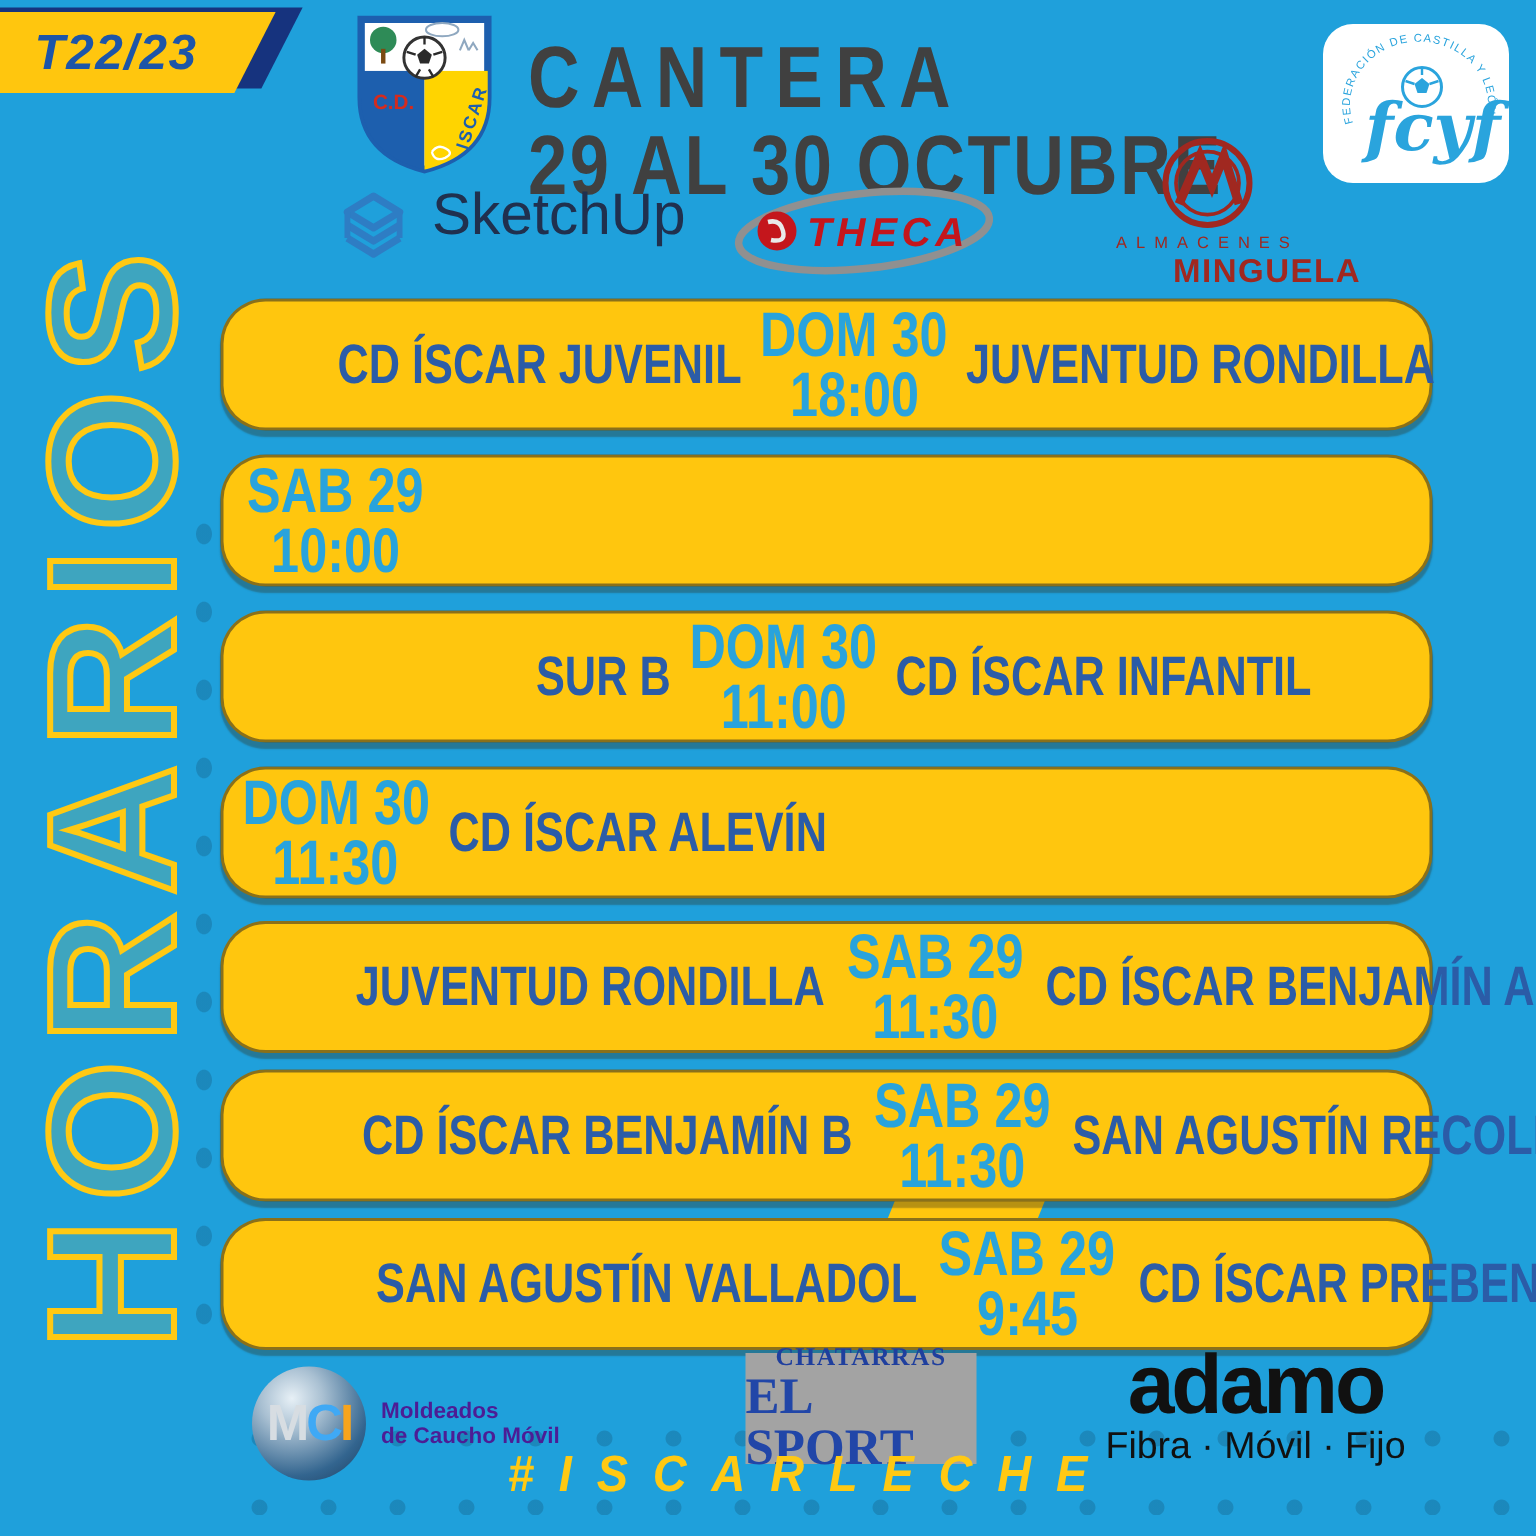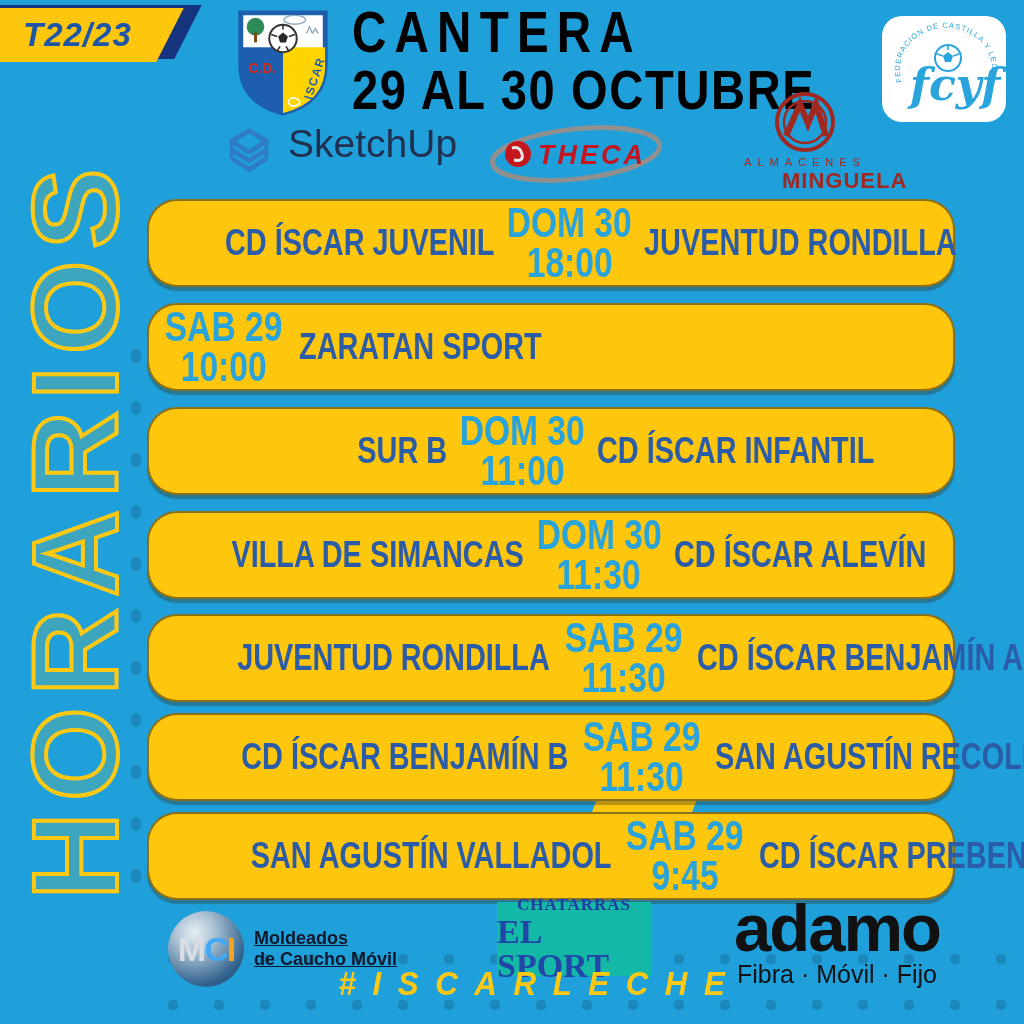--- a/index.html
+++ b/index.html
@@ -22,21 +22,21 @@
     background:#16337E;transform:skewX(-27deg);}
   .badge-face{position:absolute;left:0;top:0;width:100%;height:100%;
     background:#FFC60E;transform:skewX(-27deg);display:flex;align-items:center;justify-content:center;}
   .badge-label{font-style:italic;font-weight:bold;font-size:33px;color:#1D55A8;
     transform:skewX(27deg);letter-spacing:1px;padding-left:26px;}
 
   
   .crest{position:absolute;left:229px;top:8px;width:108px;height:110px;}
 
   
-  .title{position:absolute;left:352px;top:2px;color:#000000;font-weight:bold;line-height:1.02;}
+  .title{position:absolute;left:352px;top:22px;color:#404040;font-weight:bold;line-height:1.02;}
   .title .l1{font-size:58px;letter-spacing:10px;display:inline-block;transform:scaleX(.82);transform-origin:left center;}
   .title .l2{font-size:56px;letter-spacing:2px;display:inline-block;transform:scaleX(.84);transform-origin:left center;}
 
   
   .fed{position:absolute;left:882px;top:16px;width:124px;height:106px;background:#fff;border-radius:20px;}
 
   
   .sketchup{position:absolute;left:220px;top:122px;width:250px;height:64px;display:flex;gap:10px;}
   .sketchup .wordmark{font-size:39px;color:#20304E;font-weight:500;letter-spacing:0;}
   .theca{position:absolute;left:484px;top:124px;width:178px;height:60px;}
@@ -72,28 +72,28 @@
   .connector{position:absolute;left:596px;top:788px;width:100px;height:28px;background:#FFC60E;transform:skewX(-22deg);}
 
   
   .mci{position:absolute;left:168px;top:908px;width:260px;height:82px;display:flex;align-items:center;gap:10px;}
   .mci-sphere{width:76px;height:76px;border-radius:50%;
     background:radial-gradient(circle at 35% 28%,#e7f0f6 0%,#a9c0d2 28%,#33658f 70%,#1c3c5e 100%);
     display:flex;align-items:center;justify-content:center;font-weight:800;font-size:34px;letter-spacing:-2px;}
   .mci-sphere .m{color:#d7dde2;}
   .mci-sphere .c{color:#3FA9F5;}
   .mci-sphere .i{color:#F7A41D;}
-  .mci-text{color:#0f172a;font-weight:bold;font-size:18px;line-height:1.15;text-decoration:underline;}
-  .gallo{position:absolute;left:497px;top:902px;width:154px;height:74px;background:#14b8a6;
+  .mci-text{color:#4c1d95;font-weight:bold;font-size:15px;line-height:1.15;}
+  .gallo{position:absolute;left:497px;top:902px;width:154px;height:74px;background:#a3a3a3;
     display:flex;flex-direction:column;align-items:center;justify-content:center;
     font-family:"Liberation Serif",serif;color:#2146A8;}
   .gallo .l1{font-size:17px;font-weight:bold;font-variant:small-caps;letter-spacing:1px;color:#1F3F9E;}
   .gallo .l2{font-size:34px;font-weight:bold;font-variant:small-caps;line-height:1;}
   .adamo{position:absolute;left:712px;top:898px;width:250px;height:98px;text-align:center;color:#111;}
-  .adamo .name{font-size:67px;font-weight:bold;letter-spacing:-2px;line-height:.9;text-align:center;}
+  .adamo .name{font-size:56px;font-weight:bold;letter-spacing:-2px;line-height:.9;text-align:center;}
   .adamo .tag{font-size:25px;font-weight:500;margin-top:2px;}
   .hashtag{position:absolute;left:300px;top:964px;width:480px;text-align:center;
     font-size:34px;font-weight:bold;font-style:italic;letter-spacing:18px;color:#FFC913;
     transform:scaleX(.92);transform-origin:center;white-space:nowrap;}
 </style>
 </head>
 <body>
 
 <div class="poster">
 
@@ -192,34 +192,32 @@
         <span class="daytime">18:00</span>
       </div>
     <div class="away"><span class="team">JUVENTUD RONDILLA</span></div>
   </div>
 
   <div class="bar" style="top:303px">
     <div class="mid">
         <span class="daytime">SAB 29</span>
         <span class="daytime">10:00</span>
       </div>
-    <div class="away"><span class="team">ZARATAN SPORT</span></div>
   </div>
 
   <div class="bar" style="top:407px">
     <div class="home"><span class="team">SUR B</span></div>
     <div class="mid">
         <span class="daytime">DOM 30</span>
         <span class="daytime">11:00</span>
       </div>
     <div class="away"><span class="team">CD ÍSCAR INFANTIL</span></div>
   </div>
 
   <div class="bar" style="top:511px">
-    <div class="home"><span class="team">VILLA DE SIMANCAS</span></div>
     <div class="mid">
         <span class="daytime">DOM 30</span>
         <span class="daytime">11:30</span>
       </div>
     <div class="away"><span class="team">CD ÍSCAR ALEVÍN</span></div>
   </div>
 
   <div class="bar" style="top:614px">
     <div class="home"><span class="team">JUVENTUD RONDILLA</span></div>
     <div class="mid">

